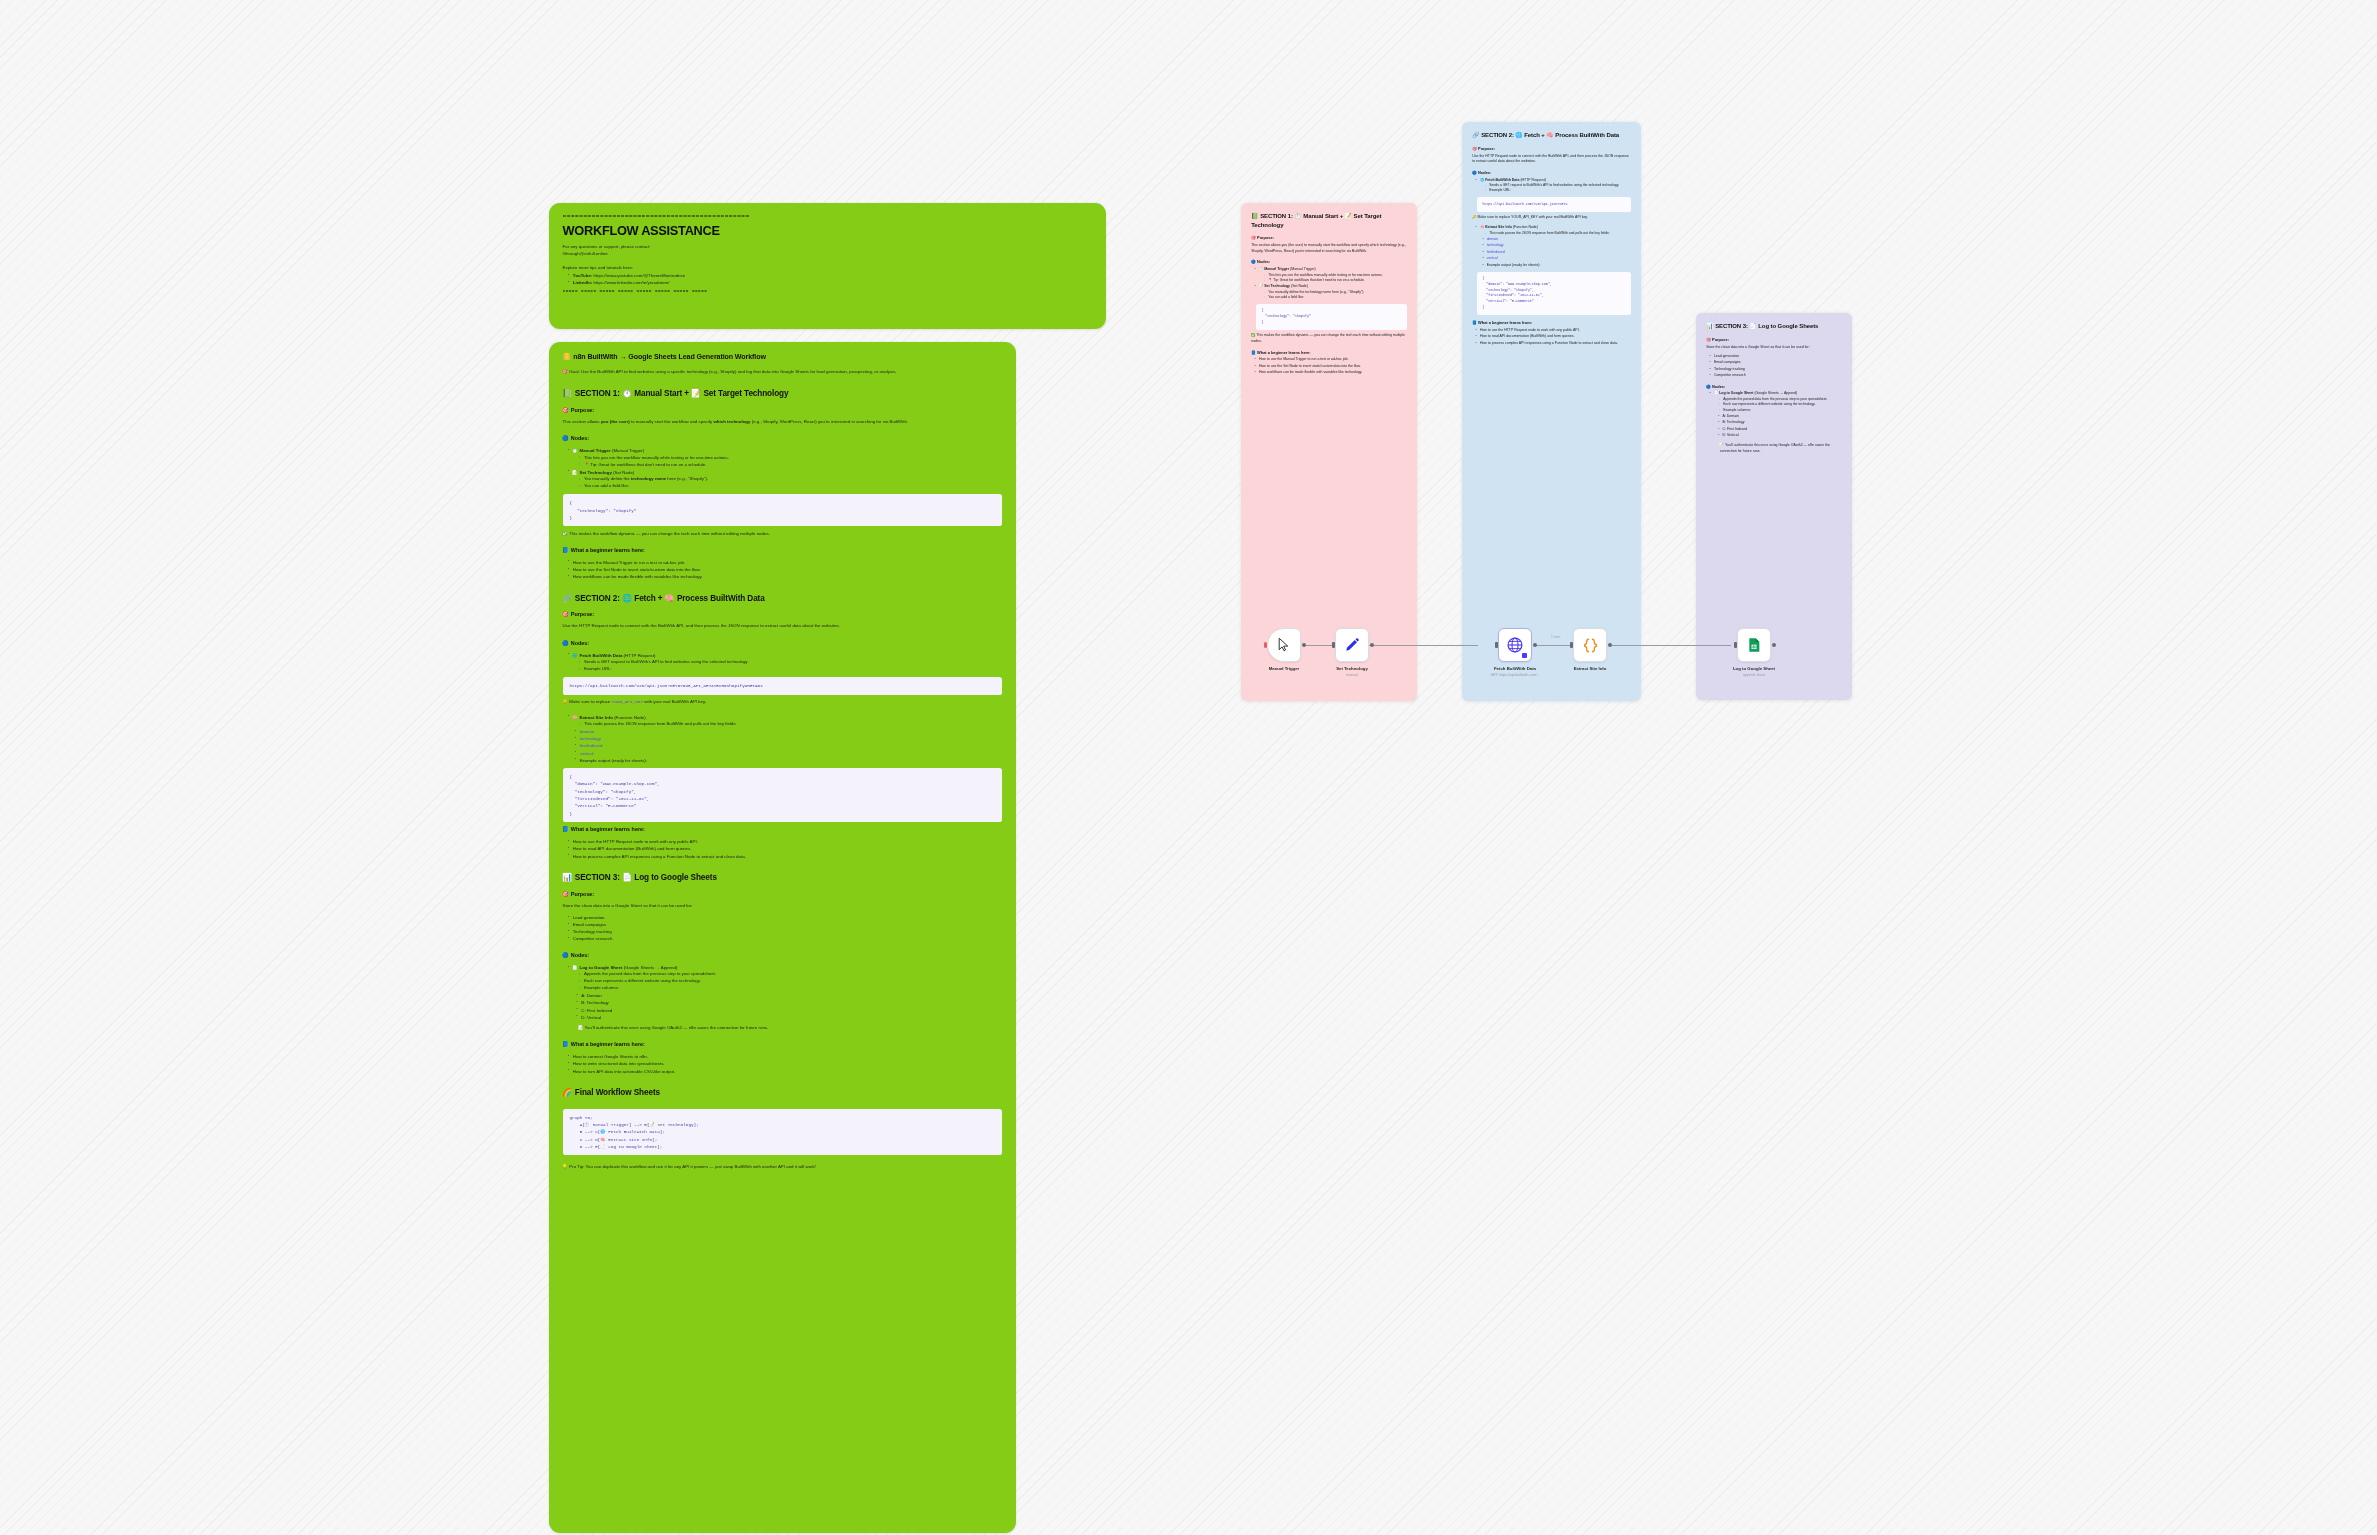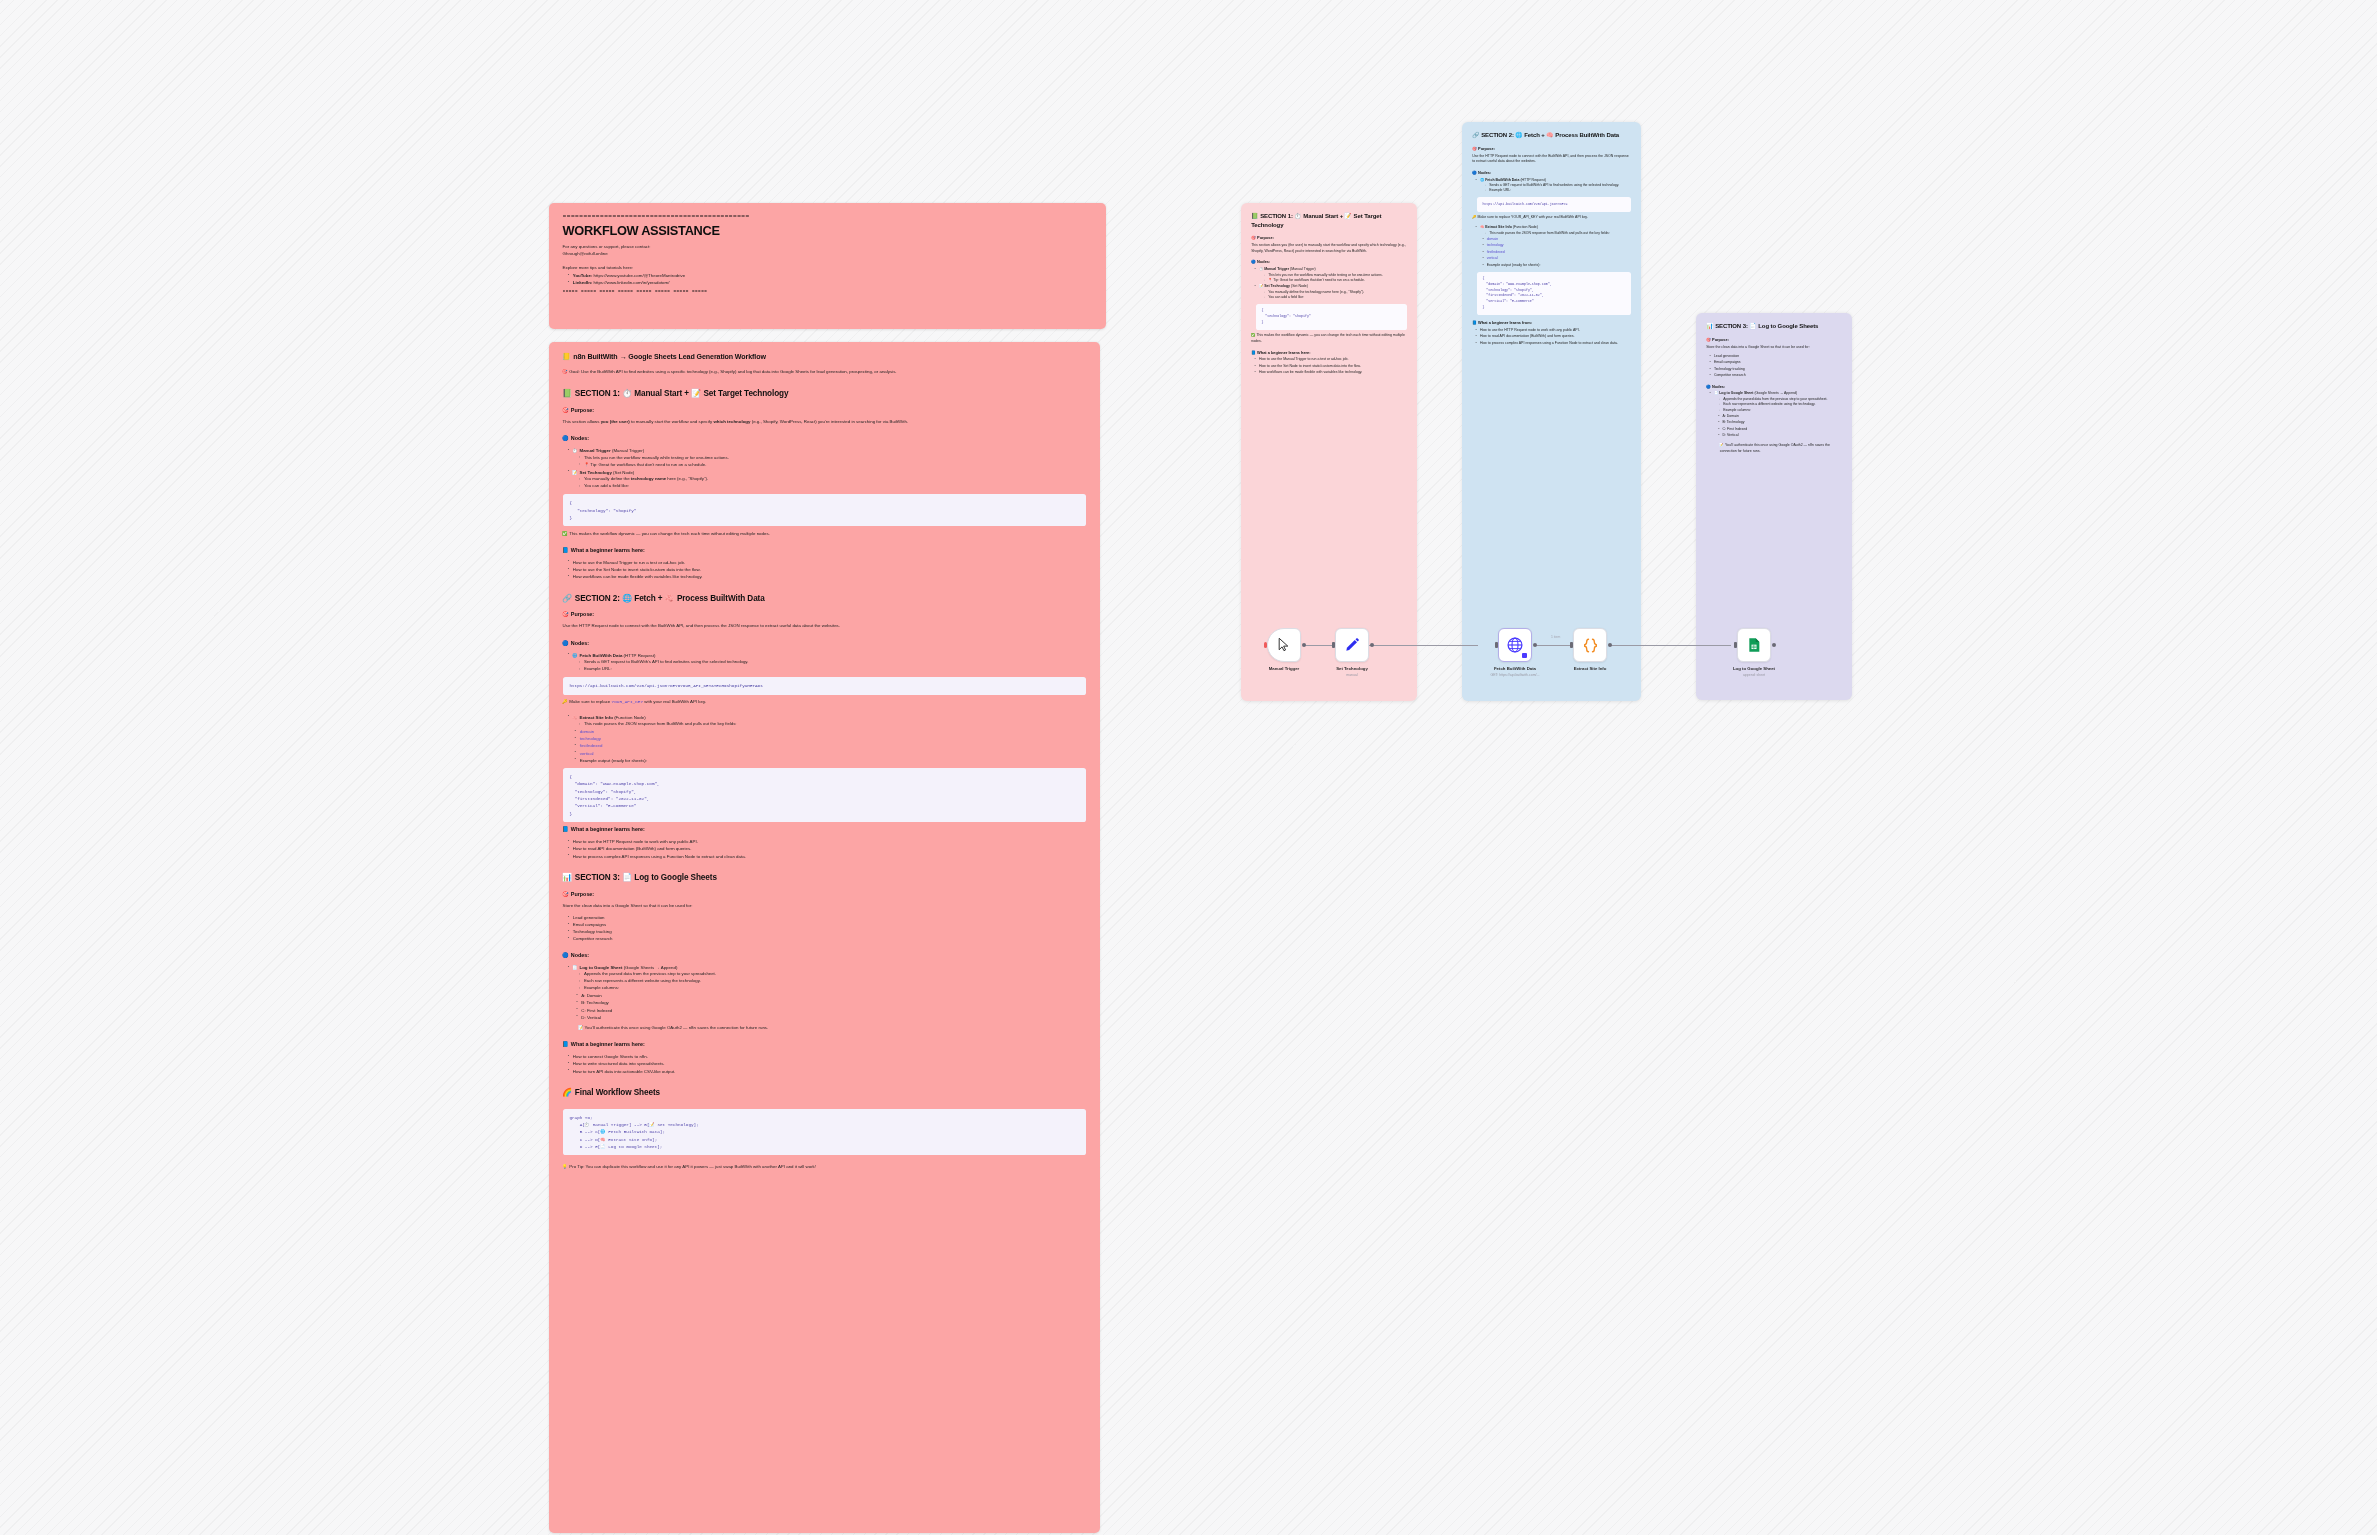--- a/index.html
+++ b/index.html
@@ -16,31 +16,31 @@
       rgba(0,0,0,0.030) 0.9px,
       transparent 0.9px,
       transparent 7.7px
     );
     position: relative;
   }
 
   
   .doc-note {
     position: absolute;
-    background: #fca5a5;
-    border-radius: 5px;
+    background: #84cc16;
+    border-radius: 11px;
     box-shadow: 0 0.9px 2.6px rgba(0,0,0,0.10);
     padding: 10.2px 13.6px;
     color: #1a1a1a;
   }
   #doc-help {
     left: 549px; top: 203px; width: 557px; height: 126px;
   }
   #doc-main {
-    left: 549px; top: 342px; width: 551px; height: 1191px;
+    left: 549px; top: 342px; width: 467px; height: 1191px;
     overflow: hidden;
   }
 
   .eqline {
     font-family: "Liberation Mono", monospace;
     font-size: 6.1px;
     letter-spacing: 0.5px;
     color: #111;
     font-weight: bold;
     white-space: nowrap;

